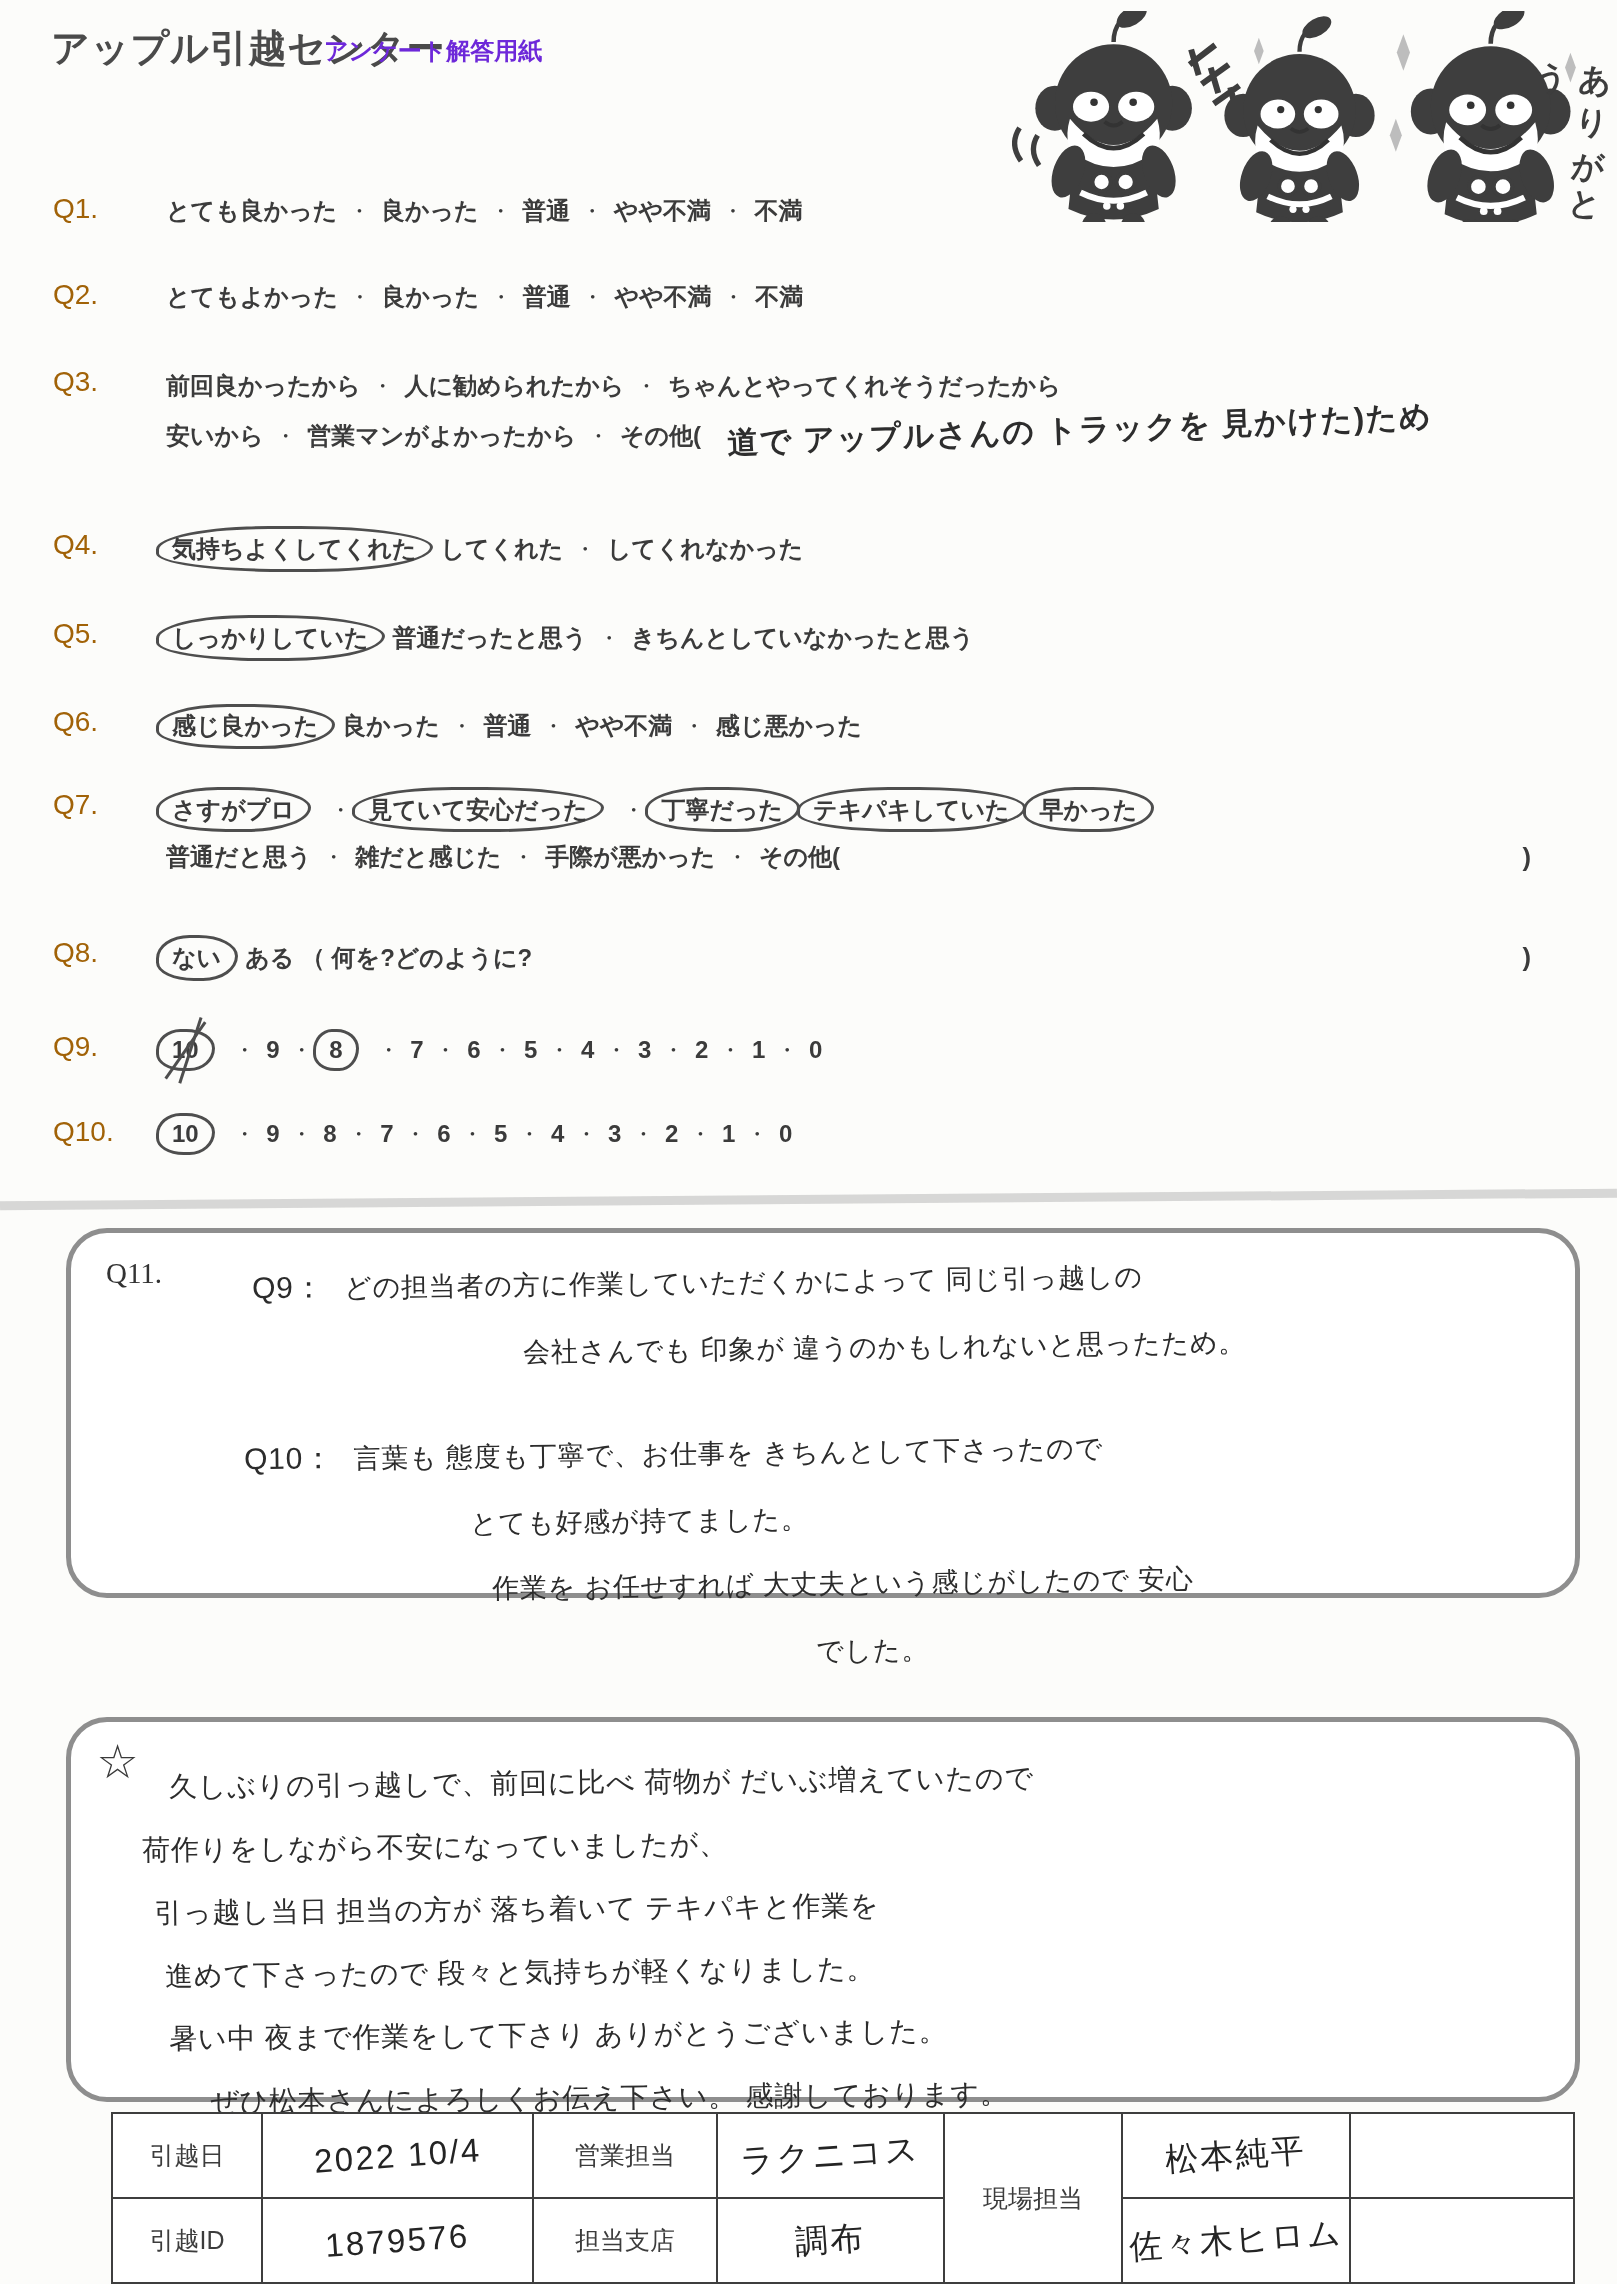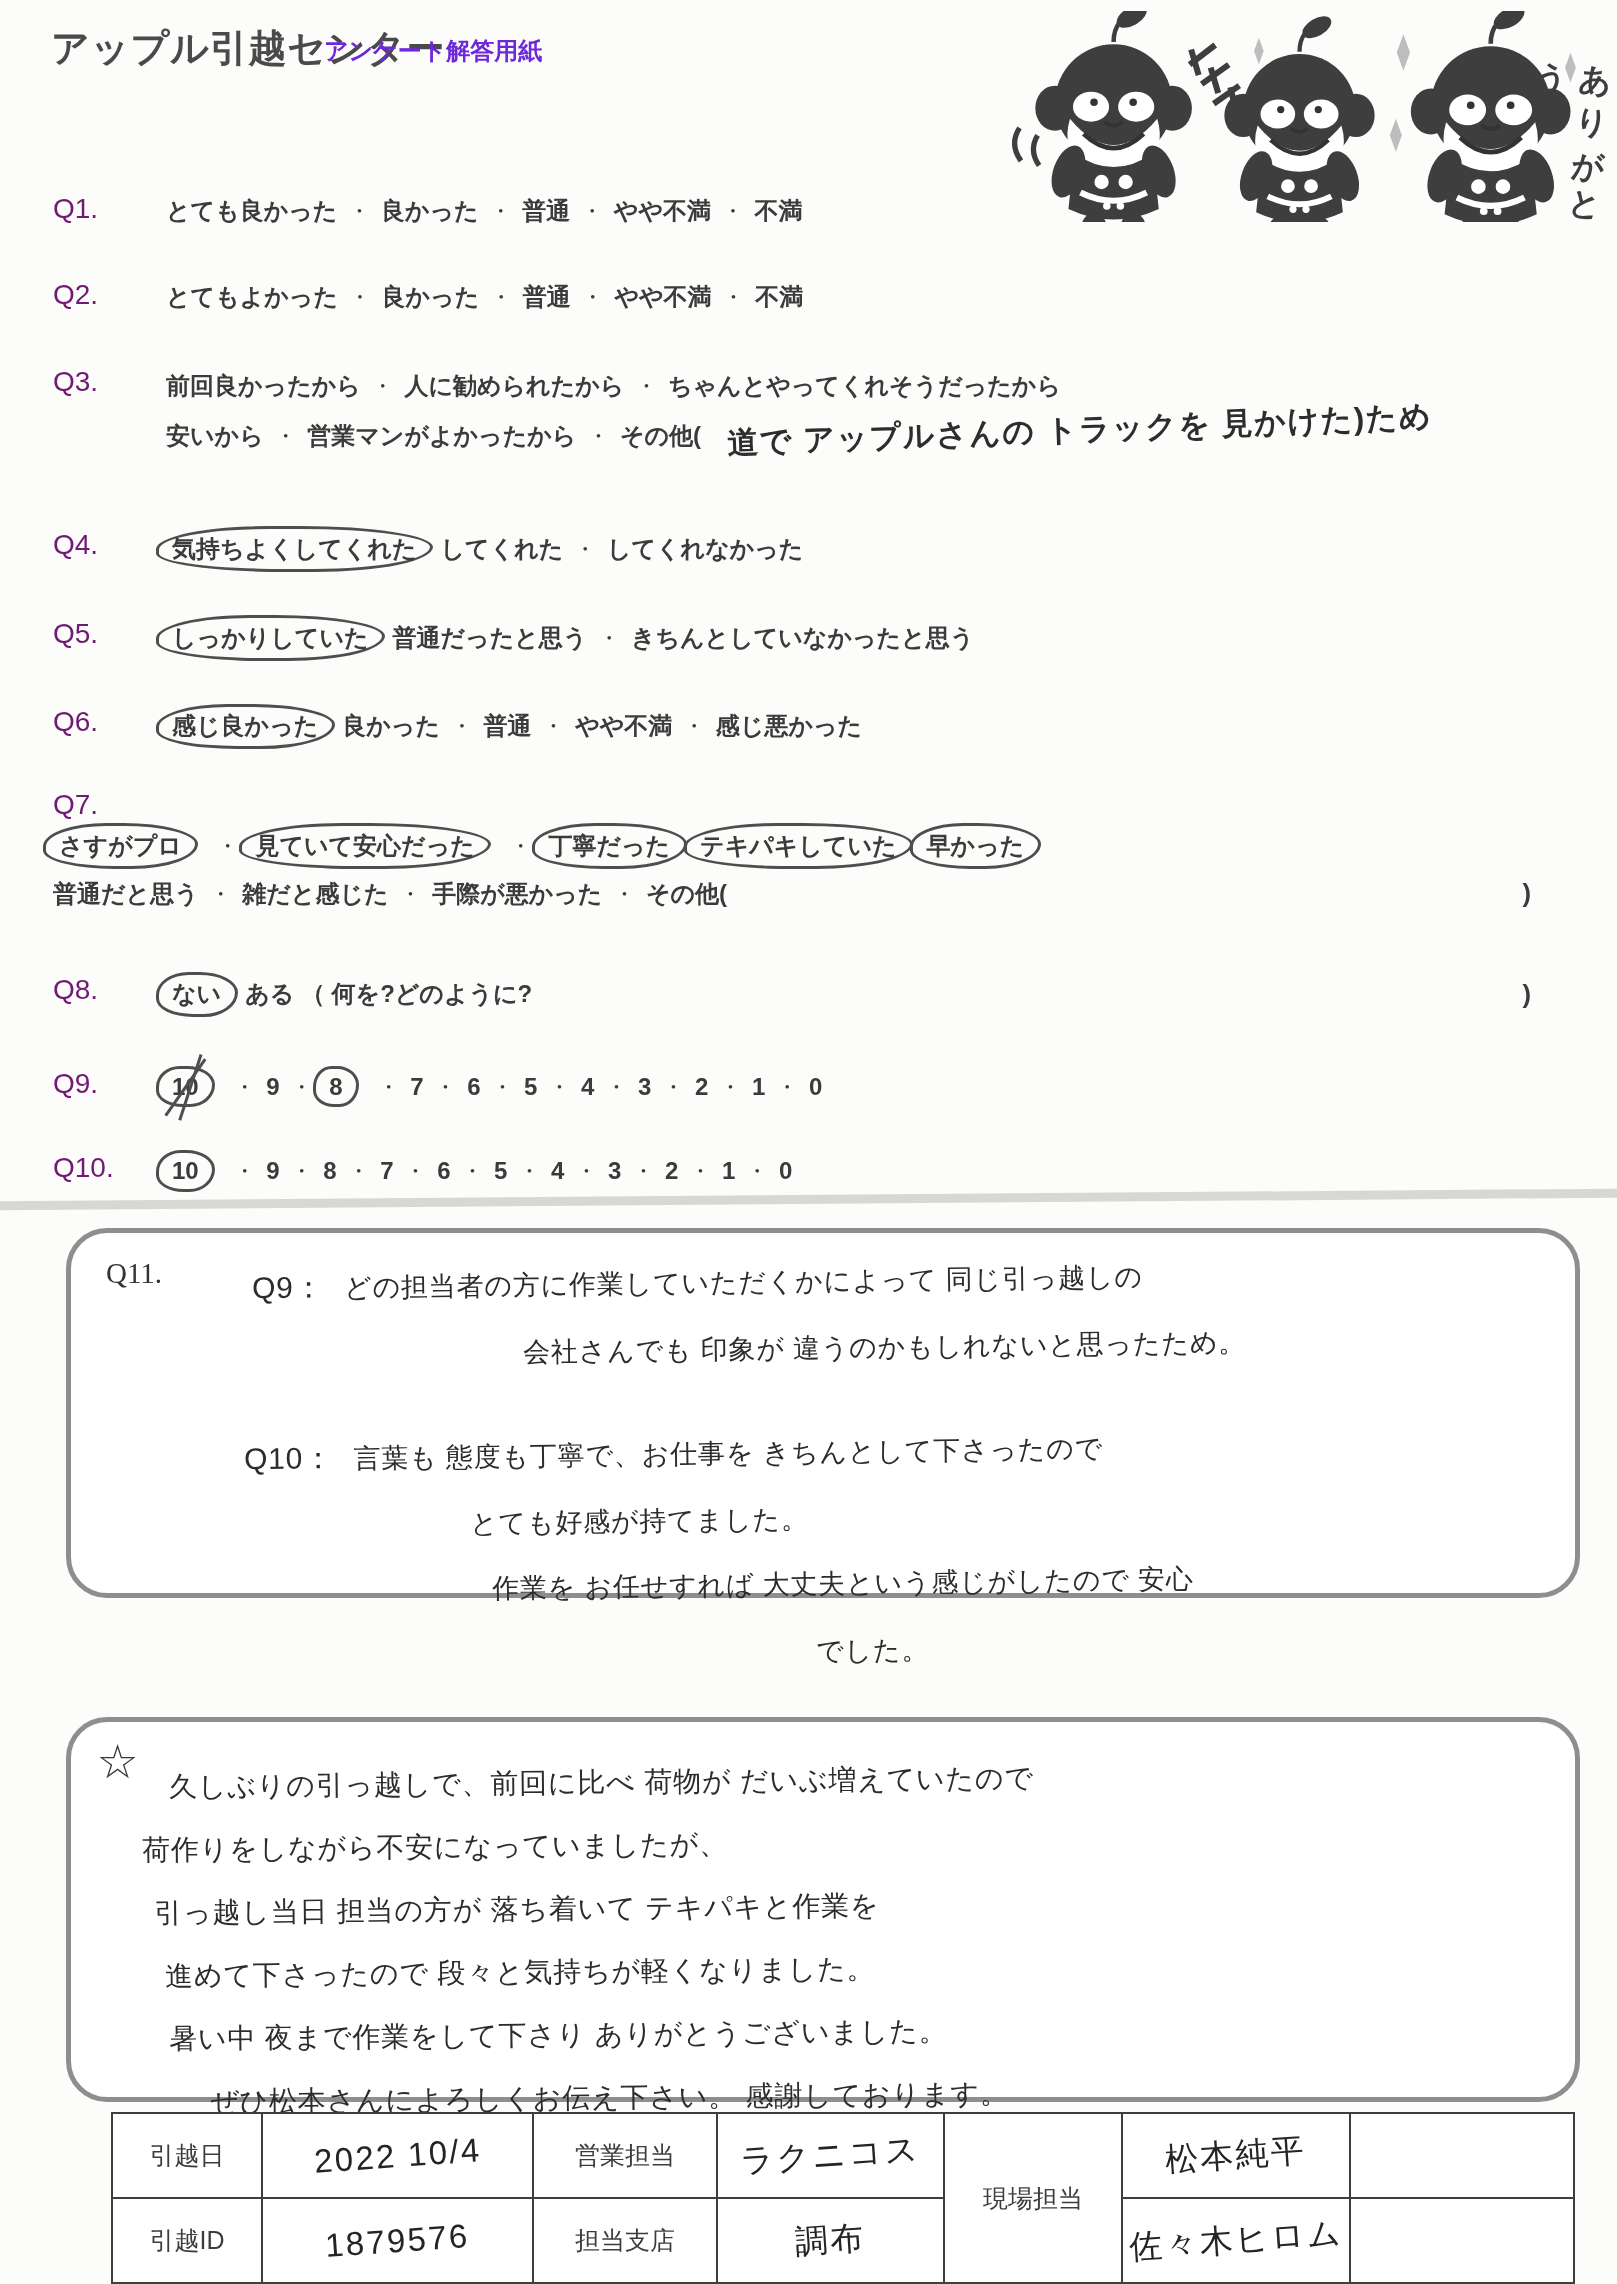--- a/index.html
+++ b/index.html
@@ -14,21 +14,21 @@
 
   .mascots{position:absolute;left:1012px;top:10.5px;width:602px;height:218px;}
   .mascots svg{width:572px;height:211px;}
   .thanks{position:absolute;right:1.5px;top:29px;writing-mode:vertical-rl;font-size:32px;
           font-weight:700;color:#3d3d3d;letter-spacing:6px;transform:rotate(5deg);
           font-family:"Liberation Sans",sans-serif;}
 
   
   .questions{position:absolute;left:53px;top:188px;width:1513px;}
   .q{display:flex;}
-  .q-label{width:113px;flex:none;font-size:28px;color:#701a75;padding-top:4.5px;}
+  .q-label{width:113px;flex:none;font-size:28px;color:#a16207;padding-top:4.5px;}
   .q-body{flex:1;font-size:24px;}
   .q-row{display:flex;align-items:center;min-height:45px;font-weight:bold;}
   .seg{white-space:pre;}
   .dot{margin:0 12.8px;font-size:18px;}
   .circled{position:relative;display:inline-block;border:3px solid #4e4e4e;
            border-radius:46% 54% 48% 52% / 58% 52% 62% 46%;
            padding:3.8px 13.5px;margin:2.3px 7.5px 2.3px -10.5px;}
   .crossed::before,.crossed::after{content:"";position:absolute;left:-14%;top:48%;
            width:128%;height:3px;background:#4e4e4e;transform:rotate(-55deg);}
   .crossed::after{transform:rotate(-72deg);left:-4%;}
@@ -36,21 +36,21 @@
         position:relative;top:-6px;letter-spacing:1.5px;}
   .paren-end{margin-left:auto;margin-right:35px;font-size:25.6px;}
 
   .q:nth-child(1){margin-bottom:41px;}
   .q:nth-child(2){margin-bottom:42px;}
   .q:nth-child(3){margin-bottom:63px;}
   .q:nth-child(3) .q-row{min-height:50px;}
   .q:nth-child(4){margin-bottom:39px;}
   .q:nth-child(5){margin-bottom:38px;}
   .q:nth-child(6){margin-bottom:33px;}
-  .q:nth-child(7){margin-bottom:53px;flex-direction:column;}
+  .q:nth-child(7){margin-bottom:53px;}
   .q:nth-child(8){margin-bottom:44px;}
   .q:nth-child(9){margin-bottom:38px;}
 
   .streak{position:absolute;left:0;top:1195px;width:100%;height:9px;background:#b8b8b8;
           opacity:.55;transform:rotate(-0.45deg);}
 
   
   .q11-box{position:absolute;left:66px;top:1228px;width:1514px;height:370px;background:#fff;
            border:5.3px solid #8e8e8e;border-radius:41px;box-sizing:border-box;}
   .q11-label{position:absolute;left:35px;top:24px;font-family:"Liberation Serif",serif;

